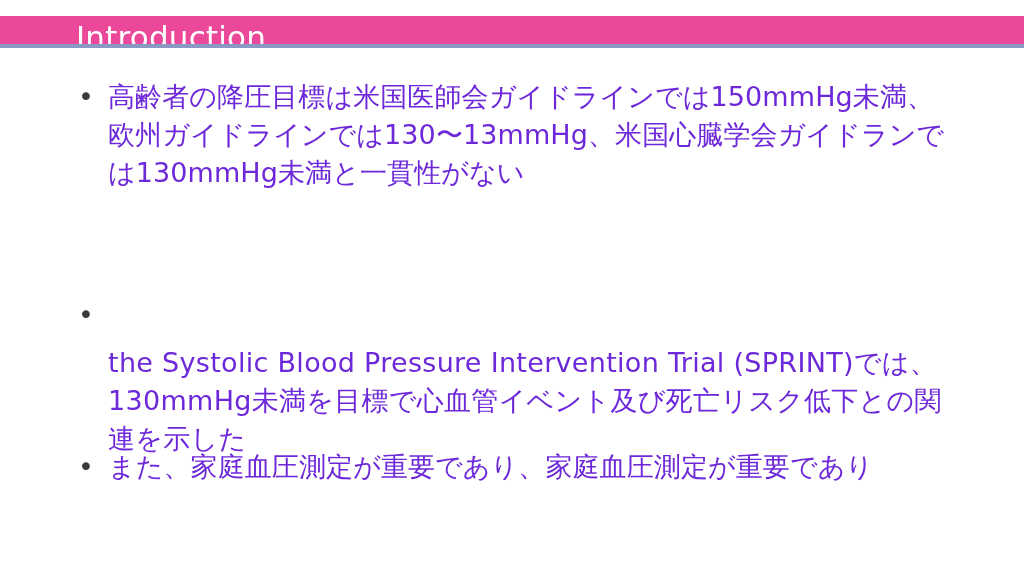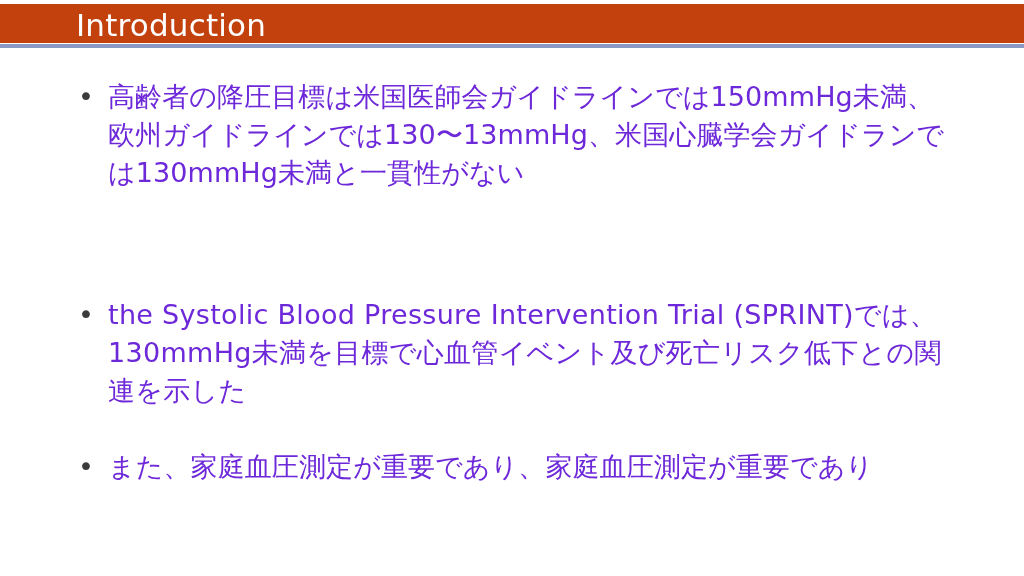--- a/index.html
+++ b/index.html
@@ -18,24 +18,24 @@
     position: relative;
     width: 1024px;
     height: 576px;
     background: #ffffff;
   }
 
   
   .title-bar {
     position: absolute;
     left: 0;
-    top: 4px;
+    top: 16px;
     width: 1024px;
-    height: 39px;
-    background: #c2410c;
+    height: 32px;
+    background: #ec4899;
     box-sizing: border-box;
   }
   .title-bar-underline {
     position: absolute;
     left: 0;
     top: 44px;
     width: 1024px;
     height: 4px;
     background: #8a99c4;
   }
@@ -87,20 +87,21 @@
     flex: 1 1 auto;
     font-size: 27px;
     line-height: 38px;
     color: #6d28d9;
     white-space: pre-wrap;
     word-break: break-word;
     letter-spacing: 0.1px;
   }
   .bullet-text.latin {
     letter-spacing: 0.3px;
+    margin-top: 48px;
   }
 </style>
 </head>
 <body>
 
 <div class="slide">
 
   <div class="title-bar">
     <div class="slide-title">Introduction</div>
   </div>

